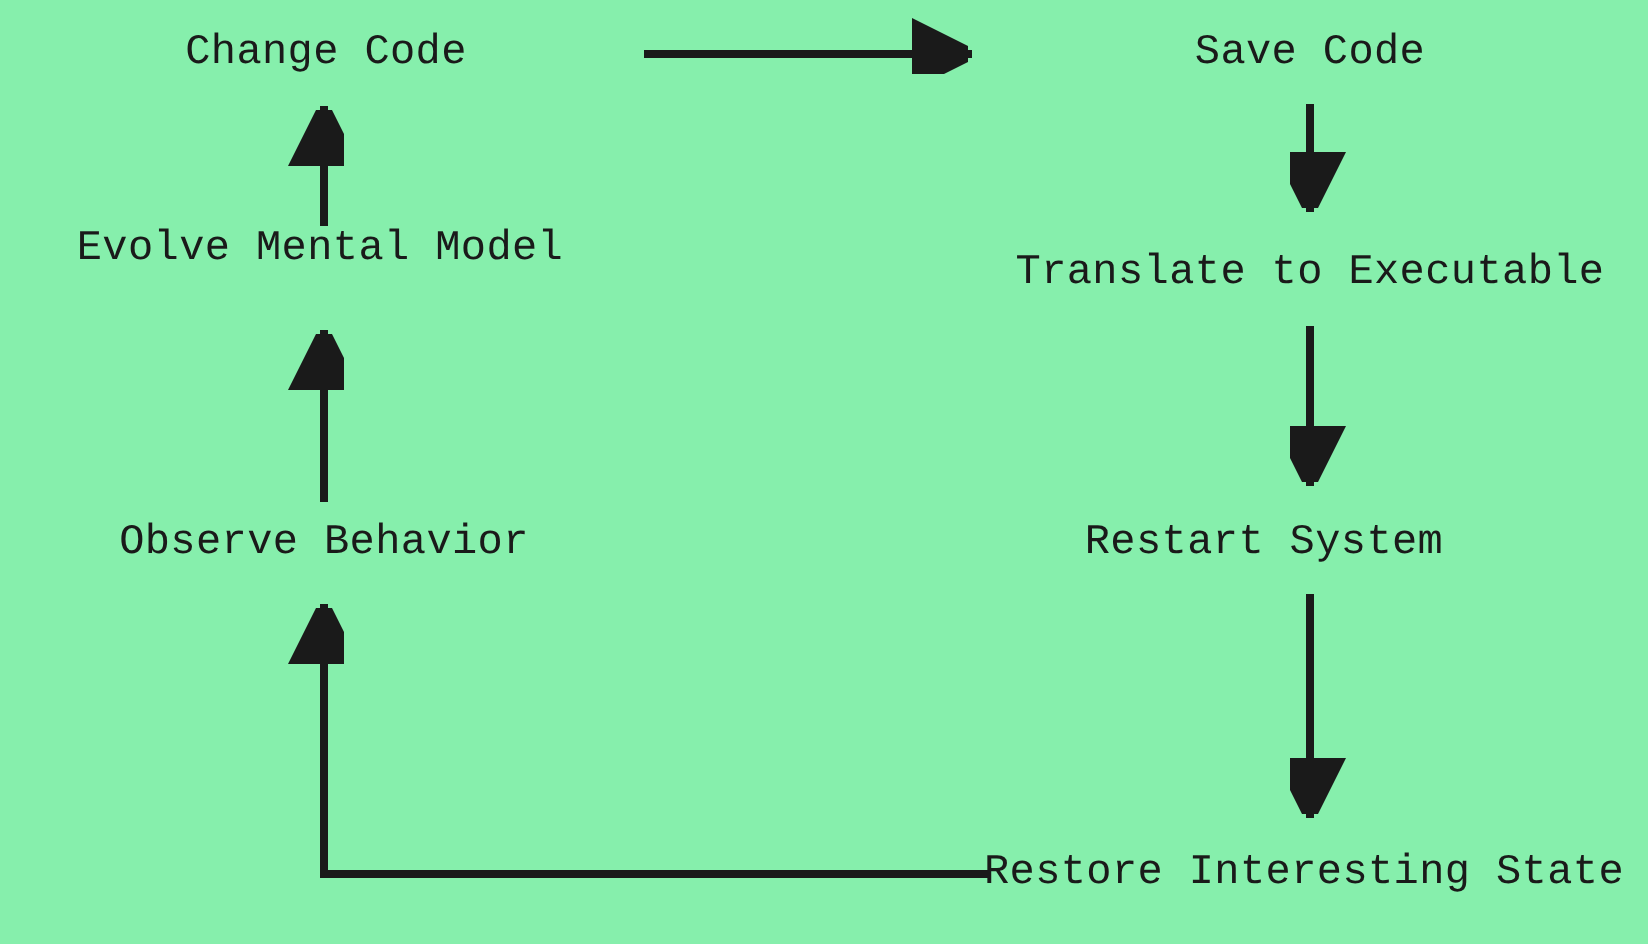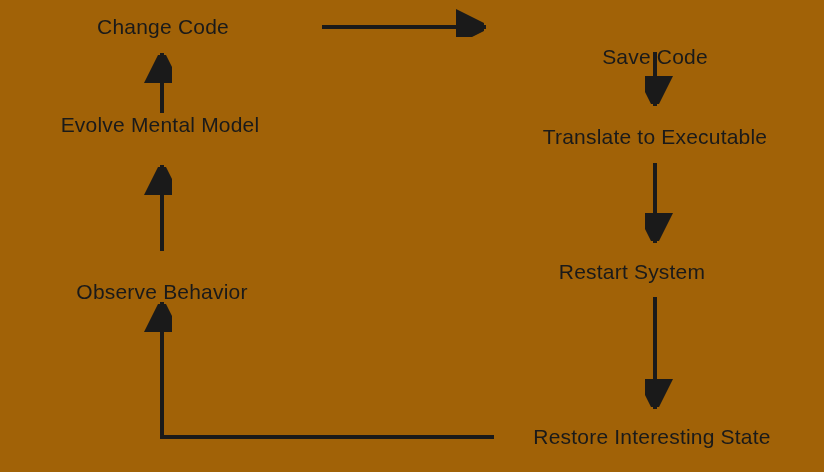--- a/index.html
+++ b/index.html
@@ -4,23 +4,23 @@
 <style>
   html, body {
     margin: 0;
     padding: 0;
     background: #ffffff;
   }
   .canvas {
     position: relative;
     width: 824px;
     height: 472px;
-    background: #a16207;
+    background: #86efac;
     overflow: hidden;
-    font-family: Liberation Sans, sans-serif;
+    font-family: Liberation Mono, monospace;
   }
   .arrows {
     position: absolute;
     left: 0;
     top: 0;
     width: 824px;
     height: 472px;
   }
   .node-label {
     position: absolute;
@@ -54,25 +54,25 @@
 
     <path d="M 494 437 L 162 437 L 162 302" fill="none" stroke-width="4" stroke-linejoin="miter" marker-end="url(#arrowhead)" stroke="#1a1a1a"></path>
 
     <line x1="162" y1="251" x2="162" y2="165" stroke-width="4" marker-end="url(#arrowhead)" stroke="#1a1a1a"></line>
 
     <line x1="162" y1="113" x2="162" y2="53" stroke-width="4" marker-end="url(#arrowhead)" stroke="#1a1a1a"></line>
   </svg>
 
   <div class="node-label" style="left:163px; top:27px;">Change Code</div>
 
-  <div class="node-label" style="left:655px; top:27px;margin-top:30px;">Save Code</div>
+  <div class="node-label" style="left:655px; top:27px;">Save Code</div>
 
   <div class="node-label" style="left:160px; top:125px;">Evolve Mental Model</div>
 
   <div class="node-label" style="left:655px; top:137px;">Translate to Executable</div>
 
-  <div class="node-label" style="left:162px; top:272px;margin-top:20px;">Observe Behavior</div>
+  <div class="node-label" style="left:162px; top:272px;">Observe Behavior</div>
 
   <div class="node-label" style="left:632px; top:272px;">Restart System</div>
 
   <div class="node-label" style="left:652px; top:437px;text-align:center;">Restore Interesting State</div>
 
 </div>
 
 </body></html>

